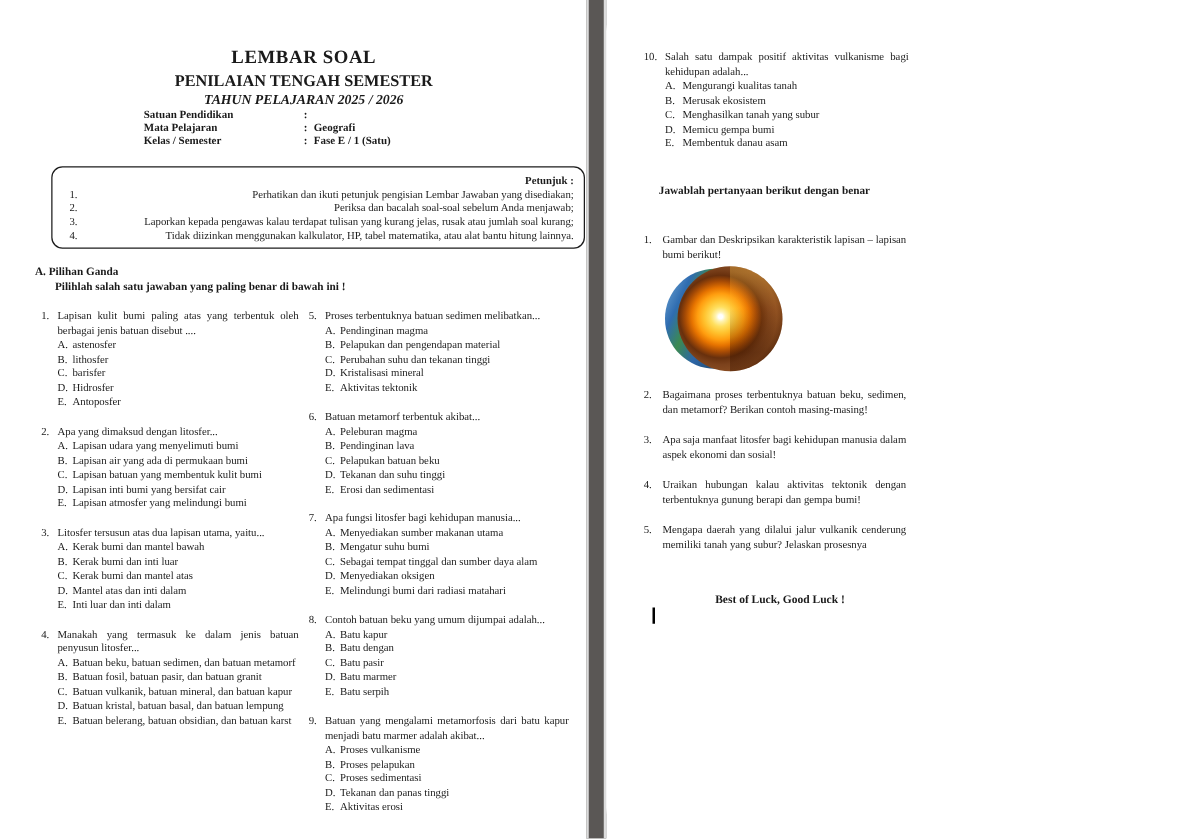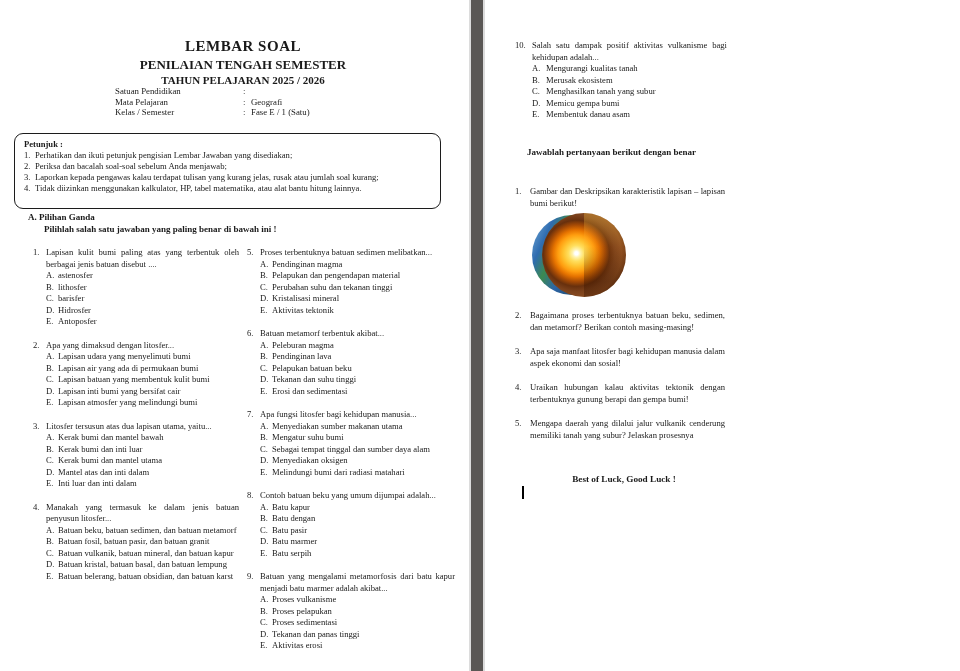--- a/index.html
+++ b/index.html
@@ -11,28 +11,28 @@
   .page-left  { left:0;   width:469px; }
   .page-right { left:485px; width:433px; }
 
   .divider { position:absolute; top:0; left:469px; width:16px; height:671px;
              background:#5a5755; border-left:2px solid #dcdcdc; border-right:2px solid #dcdcdc; }
 
   
   .doc-header { position:absolute; left:28px; top:37px; width:430px; text-align:center; }
   .doc-header .t1 { font-size:15px; font-weight:bold; line-height:19px; letter-spacing:.5px; }
   .doc-header .t2 { font-size:13px; font-weight:bold; line-height:17px; }
-  .doc-header .t3 { font-size:11px; font-weight:bold; line-height:14px; }
+  .doc-header .t3 { font-size:11px; font-weight:bold; line-height:14px;font-style:italic; }
 
   .details { position:absolute; left:115px; top:86px; width:300px; font-size:8.8px; }
-  .detail-row { display:grid; grid-template-columns:128px 8px auto; line-height:10.6px; }
-
-  .petunjuk-box { position:absolute; left:14px; top:133px; width:427px; height:76px;
+  .detail-row { display:grid; grid-template-columns:128px 8px auto; line-height:10.6px;font-weight:bold; }
+
+  .petunjuk-box { position:absolute; left:41px; top:133px; width:427px; height:66px;
                   border:1.5px solid #1c1c1c; border-radius:9px; padding:5px 8px 0 9px;
-                  font-size:8.6px; }
+                  font-size:8.6px;text-align:right; }
   .petunjuk-head { font-weight:bold; line-height:11px; }
   .petunjuk-item { display:grid; grid-template-columns:11px auto; line-height:10.9px; }
 
   .section-a { position:absolute; left:28px; top:212px; font-size:9px; font-weight:bold; }
   .section-a .line1 { line-height:11.5px; }
   .section-a .line2 { line-height:11.5px; padding-left:16px; }
 
   
   .cols { position:absolute; left:33px; top:247px; width:425px; display:flex; gap:8px; }
   .col1 { width:206px; }
@@ -152,21 +152,21 @@
             <div class="opt"><span class="optletter">B.</span><span class="opttext">Lapisan air yang ada di permukaan bumi</span></div>
             <div class="opt"><span class="optletter">C.</span><span class="opttext">Lapisan batuan yang membentuk kulit bumi</span></div>
             <div class="opt"><span class="optletter">D.</span><span class="opttext">Lapisan inti bumi yang bersifat cair</span></div>
             <div class="opt"><span class="optletter">E.</span><span class="opttext">Lapisan atmosfer yang melindungi bumi</span></div>
           </div>
           <div class="question">
             <span class="qnum">3.</span>
             <div class="qtext">Litosfer tersusun atas dua lapisan utama, yaitu...</div>
             <div class="opt"><span class="optletter">A.</span><span class="opttext">Kerak bumi dan mantel bawah</span></div>
             <div class="opt"><span class="optletter">B.</span><span class="opttext">Kerak bumi dan inti luar</span></div>
-            <div class="opt"><span class="optletter">C.</span><span class="opttext">Kerak bumi dan mantel utama</span></div>
+            <div class="opt"><span class="optletter">C.</span><span class="opttext">Kerak bumi dan mantel atas</span></div>
             <div class="opt"><span class="optletter">D.</span><span class="opttext">Mantel atas dan inti dalam</span></div>
             <div class="opt"><span class="optletter">E.</span><span class="opttext">Inti luar dan inti dalam</span></div>
           </div>
           <div class="question">
             <span class="qnum">4.</span>
             <div class="qtext">Manakah yang termasuk ke dalam jenis batuan penyusun litosfer...</div>
             <div class="opt"><span class="optletter">A.</span><span class="opttext">Batuan beku, batuan sedimen, dan batuan metamorf</span></div>
             <div class="opt"><span class="optletter">B.</span><span class="opttext">Batuan fosil, batuan pasir, dan batuan granit</span></div>
             <div class="opt"><span class="optletter">C.</span><span class="opttext">Batuan vulkanik, batuan mineral, dan batuan kapur</span></div>
             <div class="opt"><span class="optletter">D.</span><span class="opttext">Batuan kristal, batuan basal, dan batuan lempung</span></div>

